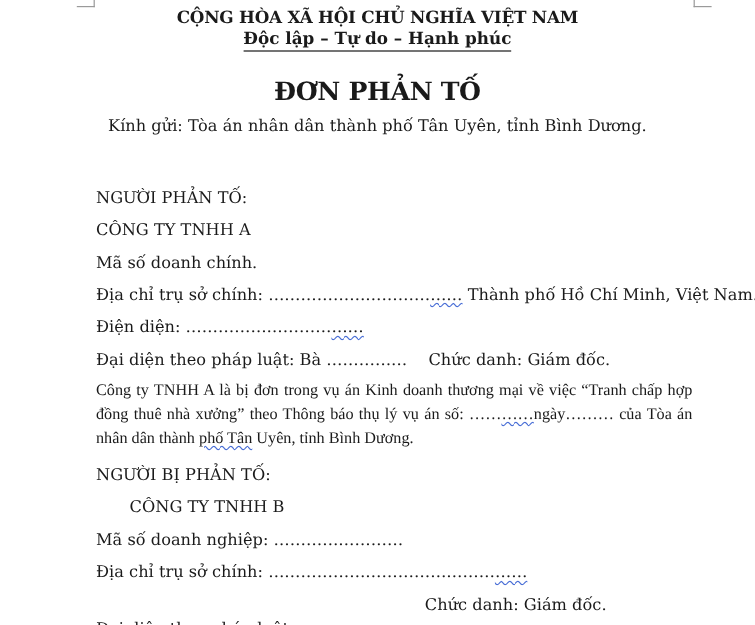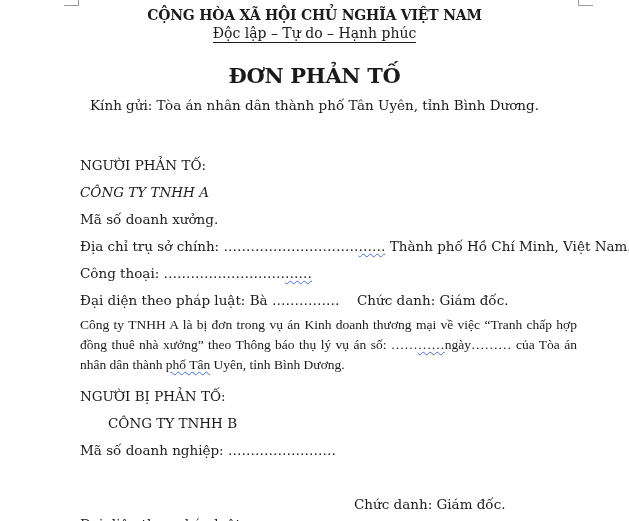--- a/index.html
+++ b/index.html
@@ -9,21 +9,21 @@
       color: #1a1a1a; position: relative;
     }
     .page { position: absolute; left: 0; top: 0; width: 629px; height: 508px; }
     .corner { position: absolute; width: 14px; height: 5px; border-color: #9a9a9a; border-style: solid; }
     .corner.tl { left: 64px; top: 0; border-width: 0 1px 1px 0; }
     .corner.tr { left: 578px; top: 0; border-width: 0 0 1px 1px; }
     .line { position: absolute; white-space: nowrap; font-size: 13.5px; line-height: 18px; }
     .center { left: 0; width: 629px; text-align: center; }
     .bold { font-weight: normal; }
     .hdr1 { font-size: 14px; font-weight: bold; letter-spacing: -0.2px; }
-    .hdr2 { font-size: 14px; font-weight: normal; }
+    .hdr2 { font-size: 14px; font-weight: bold; }
     .hdr2 span { border-bottom: 1.5px solid #1a1a1a; padding-bottom: 1px; }
     .title { font-size: 21px; font-weight: bold; letter-spacing: -0.3px; }
     .l { left: 80px; }
     .sq { text-decoration: underline wavy #4a6fd6; text-decoration-thickness: 1px; text-underline-offset: 2px; }
     .para { position: absolute; left: 80px; width: 497px; font-size: 13.5px; line-height: 20px; text-align: justify; }
   </style>
 </head>
 <body>
 
 <div class="page">
@@ -31,27 +31,28 @@
   <div class="corner tr"></div>
 
   <div class="line center hdr1" style="top:6px;">CỘNG HÒA XÃ HỘI CHỦ NGHĨA VIỆT NAM</div>
   <div class="line center hdr2" style="top:24px;"><span>Độc lập – Tự do – Hạnh phúc</span></div>
 
   <div class="line center title" style="top:64px;line-height:24px;">ĐƠN PHẢN TỐ</div>
 
   <div class="line center" style="top:96px;">Kính gửi: Tòa án nhân dân thành phố Tân Uyên, tỉnh Bình Dương.</div>
 
   <div class="line l bold" style="top:156px;">NGƯỜI PHẢN TỐ:</div>
-  <div class="line l" style="top:183px;font-style:italic;">CÔNG TY TNHH A</div>
-  <div class="line l" style="top:210px;">Mã số doanh xưởng.</div>
+  <div class="line l" style="top:183px;">CÔNG TY TNHH A</div>
+  <div class="line l" style="top:210px;">Mã số doanh chính.</div>
   <div class="line l" style="top:237px;"><span>Địa chỉ trụ sở chính: </span><span>…………………………</span><span class="sq">……</span><span> Thành phố Hồ Chí Minh, Việt Nam.</span></div>
-  <div class="line l" style="top:264px;"><span>Công thoại: </span><span>………………………</span><span class="sq">……</span></div>
+  <div class="line l" style="top:264px;"><span>Điện diện: </span><span>………………………</span><span class="sq">……</span></div>
   <div class="line l" style="top:291px;text-align:center;"><span>Đại diện theo pháp luật: Bà </span><span>……………</span></div>
   <div class="line" style="top:291px;left:357px;">Chức danh: Giám đốc.</div>
 
   <div class="para" style="top:315px;font-family:Liberation Serif, serif;"><span>Công ty TNHH A là bị đơn trong vụ án Kinh doanh thương mại về việc “Tranh chấp hợp đồng thuê nhà xưởng” theo Thông báo thụ lý vụ án số: ……</span><span class="sq">……</span><span>ngày……… của Tòa án nhân dân thành </span><span class="sq">phố  Tân</span><span> Uyên, tỉnh Bình Dương.</span></div>
 
   <div class="line l bold" style="top:387px;text-align:center;">NGƯỜI BỊ PHẢN TỐ:</div>
   <div class="line l" style="top:414px;margin-left:28px;">CÔNG TY TNHH B</div>
   <div class="line l" style="top:441px;">Mã số doanh nghiệp: ……………………</div>
+  <div class="line l" style="top:468px;"><span>Địa chỉ trụ sở chính: </span><span>……………………………………</span><span class="sq">……</span></div>
   <div class="line l" style="top:495px;margin-top:20px;"><span>Đại diện theo pháp luật:  </span><span>……………………</span></div>
   <div class="line" style="top:495px;left:354px;">Chức danh: Giám đốc.</div>
 </div>
 
 </body></html>

